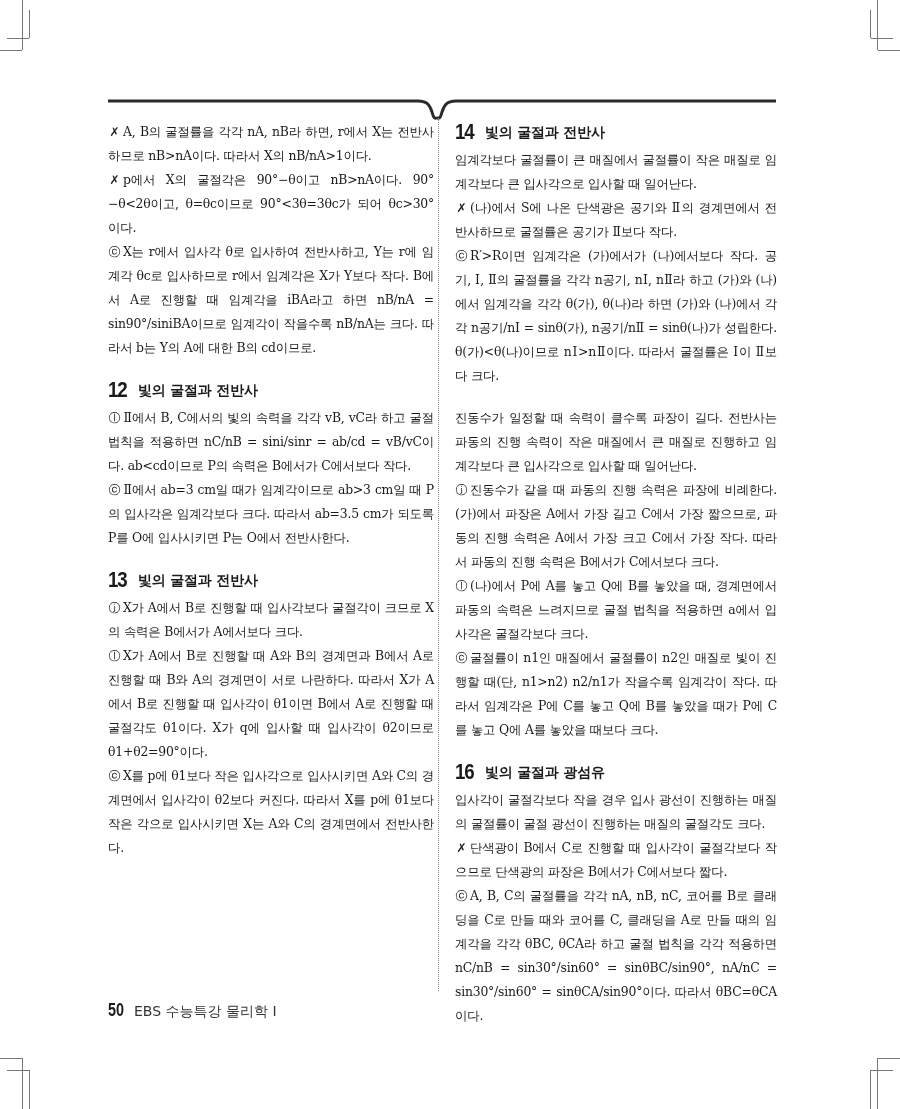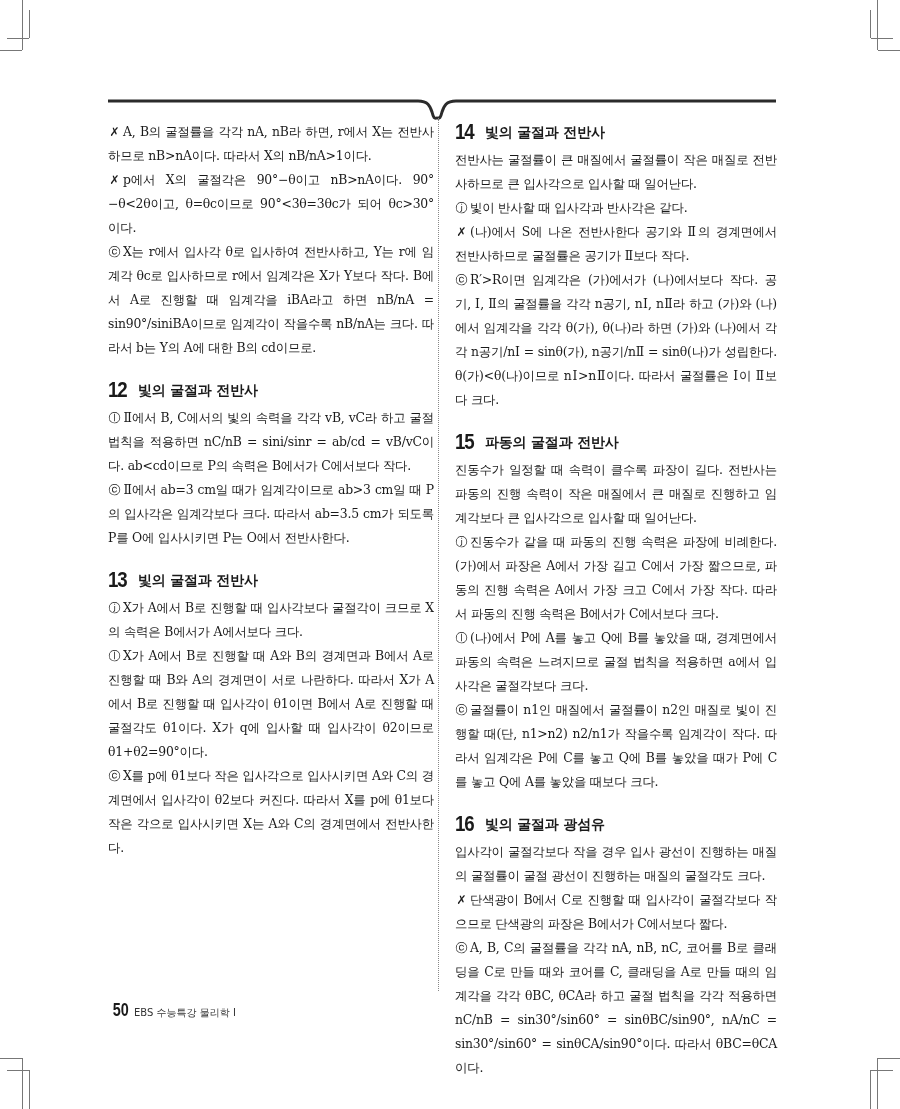--- a/index.html
+++ b/index.html
@@ -13,24 +13,24 @@
   .divider{position:absolute;left:438px;top:116px;height:875px;border-left:1px dotted #888;}
   .p{margin:0;text-align:justify;}
   .sec{margin-top:18px;}
   .sec:first-child{margin-top:0;}
   .sec-title{display:flex;align-items:flex-end;margin-bottom:4px;}
   .sec-num{font-family:"Liberation Sans","DejaVu Sans",sans-serif;font-weight:bold;
            font-size:22px;letter-spacing:-1.5px;margin-right:6px;transform:scaleX(0.85);
            transform-origin:left;display:inline-block;width:24px;}
   .sec-name{font-family:"DejaVu Sans","Liberation Sans",sans-serif;font-weight:bold;font-size:14px;}
   .mark{display:inline-block;width:13px;text-align:center;font-family:"DejaVu Sans",sans-serif;font-size:12px;margin-right:2px;}
-  .footer{position:absolute;left:108px;top:1000px;display:flex;align-items:baseline;text-align:right;}
+  .footer{position:absolute;left:108px;top:1000px;display:flex;align-items:baseline;}
   .footer .pg{font-family:"Liberation Sans","DejaVu Sans",sans-serif;font-weight:bold;font-size:18px;
               transform:scaleX(0.8);transform-origin:left;display:inline-block;width:26px;}
-  .footer .bk{font-family:"DejaVu Sans",sans-serif;font-size:10px;color:#333;}
+  .footer .bk{font-family:"DejaVu Sans",sans-serif;font-size:14px;color:#333;}
 </style>
 </head>
 <body>
 
 <div class="crop" style="left:22px;top:0;width:1px;height:50px;"></div>
 <div class="crop" style="left:29px;top:10px;width:1px;height:28px;"></div>
 <div class="crop" style="left:7px;top:38px;width:22px;height:1px;"></div>
 <div class="crop" style="left:0;top:50px;width:22px;height:1px;"></div>
 <div class="crop" style="left:877px;top:0;width:1px;height:50px;"></div>
 <div class="crop" style="left:870px;top:10px;width:1px;height:28px;"></div>
@@ -77,31 +77,26 @@
     <p class="p"><span class="mark">ⓒ</span><span>X를 p에 θ1보다 작은 입사각으로 입사시키면 A와 C의 경계면에서 입사각이 θ2보다 커진다. 따라서 X를 p에 θ1보다 작은 각으로 입사시키면 X는 A와 C의 경계면에서 전반사한다.</span></p>
   </div>
 </div>
 
 <div class="col right">
   <div class="sec">
     <div class="sec-title">
       <span class="sec-num">14</span>
       <span class="sec-name">빛의 굴절과 전반사</span>
     </div>
-    <p class="p">전반사는 굴절률이 큰 매질에서 굴절률이 작은 매질로 전반사하므로 큰 입사각으로 입사할 때 일어난다.</p>
-    <p class="p"><span class="mark">ⓙ</span><span>빛이 반사할 때 입사각과 반사각은 같다.</span></p>
-    <p class="p"><span class="mark">✗</span><span>(나)에서 S에 나온 전반사한다 공기와 Ⅱ의 경계면에서 전반사하므로 굴절률은 공기가 Ⅱ보다 작다.</span></p>
+    <p class="p">임계각보다 굴절률이 큰 매질에서 굴절률이 작은 매질로 임계각보다 큰 입사각으로 입사할 때 일어난다.</p>
+    <p class="p"><span class="mark">✗</span><span>(나)에서 S에 나온 단색광은 공기와 Ⅱ의 경계면에서 전반사하므로 굴절률은 공기가 Ⅱ보다 작다.</span></p>
     <p class="p"><span class="mark">ⓒ</span><span>R′&gt;R이면 임계각은 (가)에서가 (나)에서보다 작다. 공기, Ⅰ, Ⅱ의 굴절률을 각각 n공기, nⅠ, nⅡ라 하고 (가)와 (나)에서 임계각을 각각 θ(가), θ(나)라 하면 (가)와 (나)에서 각각 n공기/nⅠ = sinθ(가), n공기/nⅡ = sinθ(나)가 성립한다. θ(가)&lt;θ(나)이므로 nⅠ&gt;nⅡ이다. 따라서 굴절률은 Ⅰ이 Ⅱ보다 크다.</span></p>
   </div>
 
   <div class="sec">
-    <div class="sec-title">
-      <span class="sec-num">15</span>
-      <span class="sec-name">파동의 굴절과 전반사</span>
-    </div>
     <p class="p">진동수가 일정할 때 속력이 클수록 파장이 길다. 전반사는 파동의 진행 속력이 작은 매질에서 큰 매질로 진행하고 임계각보다 큰 입사각으로 입사할 때 일어난다.</p>
     <p class="p"><span class="mark">ⓙ</span><span>진동수가 같을 때 파동의 진행 속력은 파장에 비례한다. (가)에서 파장은 A에서 가장 길고 C에서 가장 짧으므로, 파동의 진행 속력은 A에서 가장 크고 C에서 가장 작다. 따라서 파동의 진행 속력은 B에서가 C에서보다 크다.</span></p>
     <p class="p"><span class="mark">ⓛ</span><span>(나)에서 P에 A를 놓고 Q에 B를 놓았을 때, 경계면에서 파동의 속력은 느려지므로 굴절 법칙을 적용하면 a에서 입사각은 굴절각보다 크다.</span></p>
     <p class="p"><span class="mark">ⓒ</span><span>굴절률이 n1인 매질에서 굴절률이 n2인 매질로 빛이 진행할 때(단, n1&gt;n2) n2/n1가 작을수록 임계각이 작다. 따라서 임계각은 P에 C를 놓고 Q에 B를 놓았을 때가 P에 C를 놓고 Q에 A를 놓았을 때보다 크다.</span></p>
   </div>
 
   <div class="sec">
     <div class="sec-title">
       <span class="sec-num">16</span>
       <span class="sec-name">빛의 굴절과 광섬유</span>

